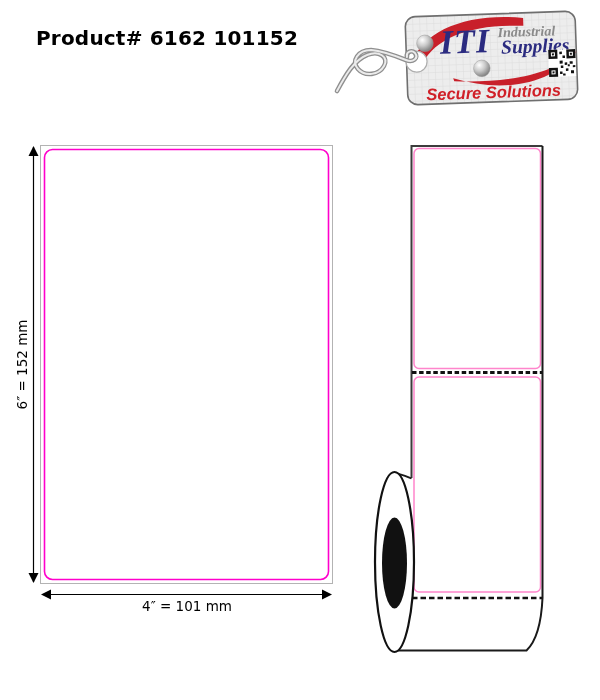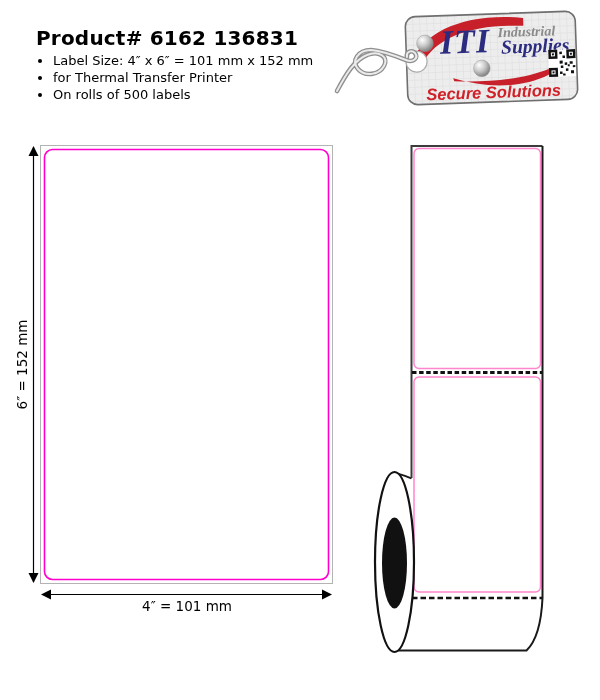--- a/index.html
+++ b/index.html
@@ -111,21 +111,16 @@
       <path d="M542.5,146 L542.5,598 C541.5,620 536.5,641 526.5,650.5 L392,650.5" fill="none" stroke="#1a1a1a" stroke-width="2"></path>
 
       <path d="M394,472.5 C401,474.5 407,476.2 411.5,478.5" fill="none" stroke="#1a1a1a" stroke-width="1.8"></path>
 
       <ellipse cx="394.5" cy="562" rx="19.5" ry="90" fill="#ffffff" stroke="#111" stroke-width="2.2"></ellipse>
       <ellipse cx="394.5" cy="563" rx="12.5" ry="45.5" fill="#111"></ellipse>
     </g>
   </svg>
 
   <div class="header">
-    <div class="title">Product# 6162 136831</div>
-    <ul class="specs">
-      <li>Label Size: 4″ x 6″ = 101 mm x 152 mm</li>
-      <li>for Thermal Transfer Printer</li>
-      <li>On rolls of 500 labels</li>
-    </ul>
+    <div class="title">Product# 6162 101152</div>
   </div>
 
 </div>
 
 </body></html>

